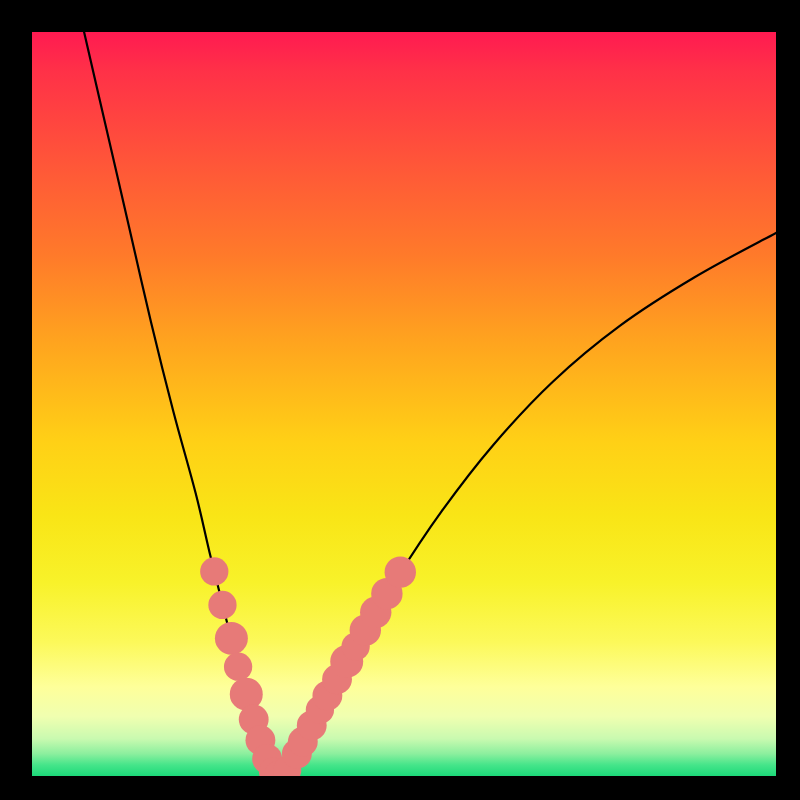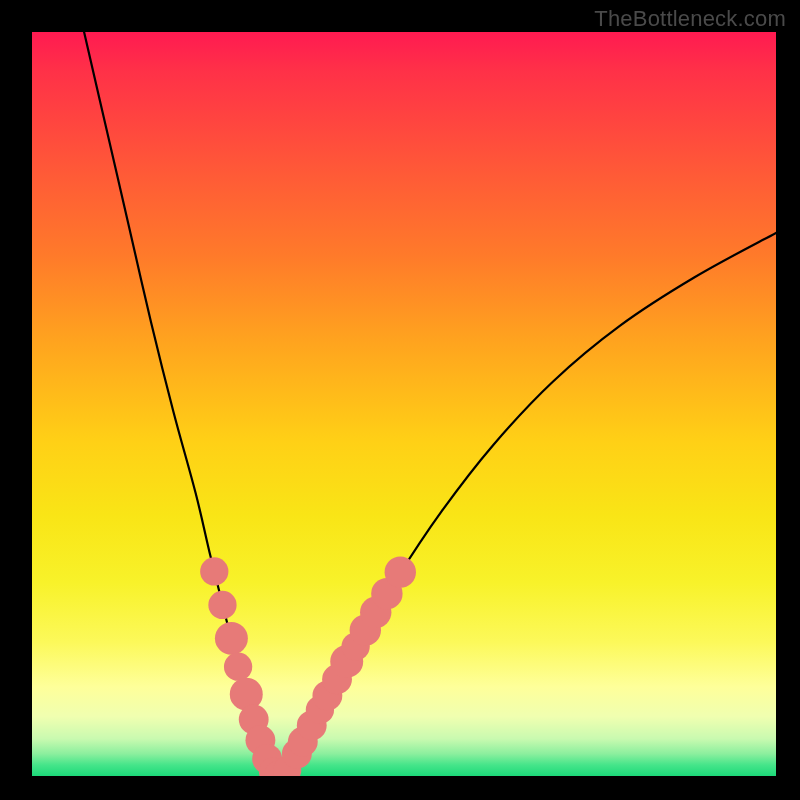--- a/index.html
+++ b/index.html
@@ -61,21 +61,20 @@
     font-size: 22px;
     font-weight: 400;
     letter-spacing: 0.2px;
   }
 </style>
 </head>
 <body>
 
 <div class="container">
 
-  <div class="watermark">TheBottleneck.com</div>
 
   <div class="plot-area">
     <div class="gradient-bg"></div>
     <svg class="curves" viewBox="0 0 744 744" preserveAspectRatio="none">
       <g id="curve-group">
           <path d="M 52.080000000000005 0 C 56.09760000000001 17.409600000000005, 66.3648 61.90080000000002, 74.4 96.72000000000003 C 82.43520000000001 131.53920000000005, 88.6848 158.62080000000006, 96.72 193.44000000000005 C 104.7552 228.25920000000005, 111.0048 256.68000000000006, 119.04 290.16 C 127.07520000000001 323.64, 133.3248 348.6384, 141.36 379.44 C 149.39520000000002 410.2416, 156.984 435.1656, 163.68 461.28 C 170.376 487.39439999999996, 173.2032 502.4232, 178.56 524.52 C 183.9168 546.6168, 188.7528 565.2912, 193.44 584.04 C 198.1272 602.7887999999999, 200.58240000000004 613.9488, 204.60000000000002 628.6800000000001 C 208.6176 643.4112000000001, 212.412 654.22896, 215.76 665.88 C 219.10799999999998 677.53104, 220.78943999999998 684.97104, 223.2 693.408 C 225.61056 701.84496, 227.14319999999998 706.7256, 229.152 712.752 C 231.1608 718.7783999999999, 232.75296 722.73648, 234.36 726.888 C 235.96704000000003 731.03952, 236.7408 733.1376, 238.08 735.816 C 239.41920000000002 738.4944, 241.1304 740.69664, 241.8 741.768" fill="none" stroke="#000000" stroke-width="2.2" stroke-linecap="round"></path>
           <path d="M 241.8 741.768 C 243.13920000000002 740.96448, 245.89200000000002 740.11632, 249.24 737.304 C 252.588 734.49168, 255.7128 732.1704, 260.4 726.144 C 265.0872 720.1176, 268.58399999999995 714.67152, 275.28 703.824 C 281.976 692.9764799999999, 288.22560000000004 682.75392, 297.6 665.88 C 306.9744 649.00608, 315.3072 631.5072, 327.36 610.08 C 339.4128 588.6528000000001, 349.8288 570.2760000000001, 364.56 546.84 C 379.2912 523.404, 391.79040000000003 503.9856, 409.20000000000005 479.88 C 426.60960000000006 455.7744, 441.192 436.356, 461.28 412.92 C 481.36799999999994 389.48400000000004, 498.0336 371.10720000000003, 520.8 349.68 C 543.5663999999999 328.2528, 562.3152 312.6288, 587.76 293.88 C 613.2048 275.1312, 634.0368 262.26, 662.16 245.51999999999998 C 690.2832 228.77999999999997, 729.2687999999999 208.9152, 744 200.88" fill="none" stroke="#000000" stroke-width="2.2" stroke-linecap="round"></path>
         </g>
       <g id="markers-group">
           <circle cx="182.28" cy="539.4" r="14.136800000000001" fill="#e77a78" stroke="#d96563" stroke-width="0"></circle>

